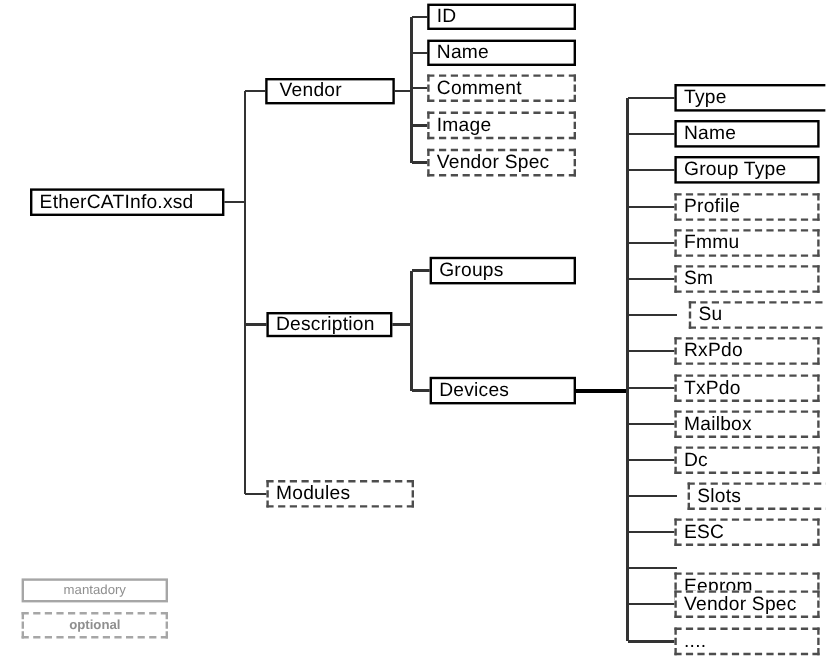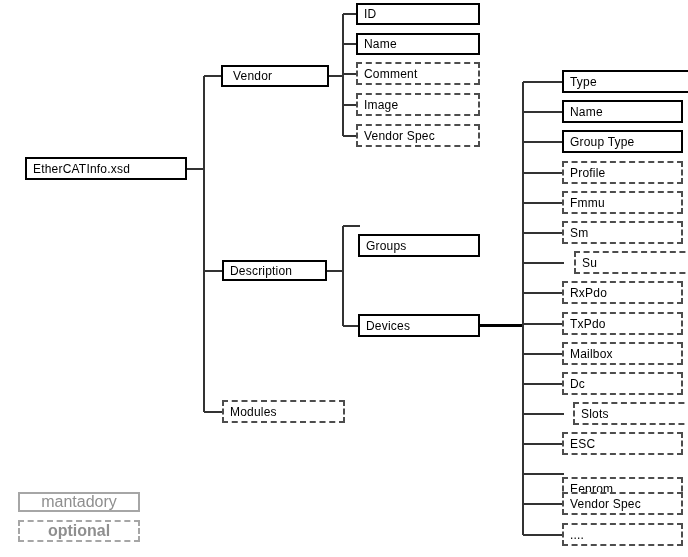--- a/index.html
+++ b/index.html
@@ -13,41 +13,40 @@
   }
   #lines { position: absolute; left: 0; top: 0; }
   .node {
     position: absolute;
     box-sizing: border-box;
     background: #ffffff;
     border: 2px solid var(--node-border, #000000);
     display: flex;
     align-items: center;
     padding: 0 2px 0 6px;
-    font-size: 12px;
+    font-size: 16px;
     letter-spacing: 0.2px;
     color: var(--text, #000000);
     white-space: nowrap;
     overflow: hidden;
   }
   .node.optional {
     border: 2px dashed var(--optional-border, #4d4d4d);
   }
   .legendbox {
     position: absolute;
     box-sizing: border-box;
     background: #ffffff;
     border: 2px solid var(--legend-border, #a6a6a6);
     display: flex;
     align-items: center;
     justify-content: center;
-    font-size: 16px;
+    font-size: 11px;
     color: var(--legend-text, #8f8f8f);
     white-space: nowrap;
-    margin-top: 10px;
   }
   .legendbox.dashed { border-style: dashed; font-weight: bold; }
 </style>
 </head>
 <body>
 
 <div id="stage">
   <svg id="lines" width="688" height="557" shape-rendering="crispEdges">
       <line x1="186" y1="168.5" x2="205" y2="168.5" stroke="#333333" stroke-width="2"></line>
       <line x1="204" y1="76" x2="204" y2="411.5" stroke="#333333" stroke-width="2"></line>
@@ -88,21 +87,21 @@
   <div class="legendbox" style="left:18px; top:482px; width:122px; height:20px;">mantadory</div>
   <div class="legendbox dashed" style="left:18px; top:510px; width:122px; height:22px;">optional</div>
 <div class="node" style="left: 25px; top: 157px; width: 162px; height: 23px;">EtherCATInfo.xsd</div>
     <div class="node" style="left: 221px; top: 65px; width: 108px; height: 22px; padding-left: 10px;">Vendor</div>
     <div class="node" style="left: 356px; top: 3px; width: 124px; height: 22px;">ID</div>
     <div class="node" style="left: 356px; top: 33px; width: 124px; height: 22px;">Name</div>
     <div class="node optional" style="left: 356px; top: 62px; width: 124px; height: 23px;">Comment</div>
     <div class="node optional" style="left: 356px; top: 93px; width: 124px; height: 23px;">Image</div>
     <div class="node optional" style="left: 356px; top: 124px; width: 124px; height: 23px;">Vendor Spec</div>
     <div class="node" style="left: 222px; top: 260px; width: 105px; height: 21px;">Description</div>
-    <div class="node" style="left: 358px; top: 214px; width: 122px; height: 23px; margin-top: 20px;">Groups</div>
+    <div class="node" style="left: 358px; top: 214px; width: 122px; height: 23px;">Groups</div>
     <div class="node" style="left: 358px; top: 314px; width: 122px; height: 23px;">Devices</div>
     <div class="node optional" style="left: 222px; top: 400px; width: 123px; height: 23px;">Modules</div>
     <div class="node" style="left: 562px; top: 70px; width: 134px; height: 23px;">Type</div>
     <div class="node" style="left: 562px; top: 100px; width: 121px; height: 23px;">Name</div>
     <div class="node" style="left: 562px; top: 130px; width: 121px; height: 23px;">Group Type</div>
     <div class="node optional" style="left: 562px; top: 161px; width: 121px; height: 23px;">Profile</div>
     <div class="node optional" style="left: 562px; top: 191px; width: 121px; height: 23px;">Fmmu</div>
     <div class="node optional" style="left: 562px; top: 221px; width: 121px; height: 23px;">Sm</div>
     <div class="node optional" style="left: 574px; top: 251px; width: 121px; height: 23px;">Su</div>
     <div class="node optional" style="left: 562px; top: 281px; width: 121px; height: 23px;">RxPdo</div>

